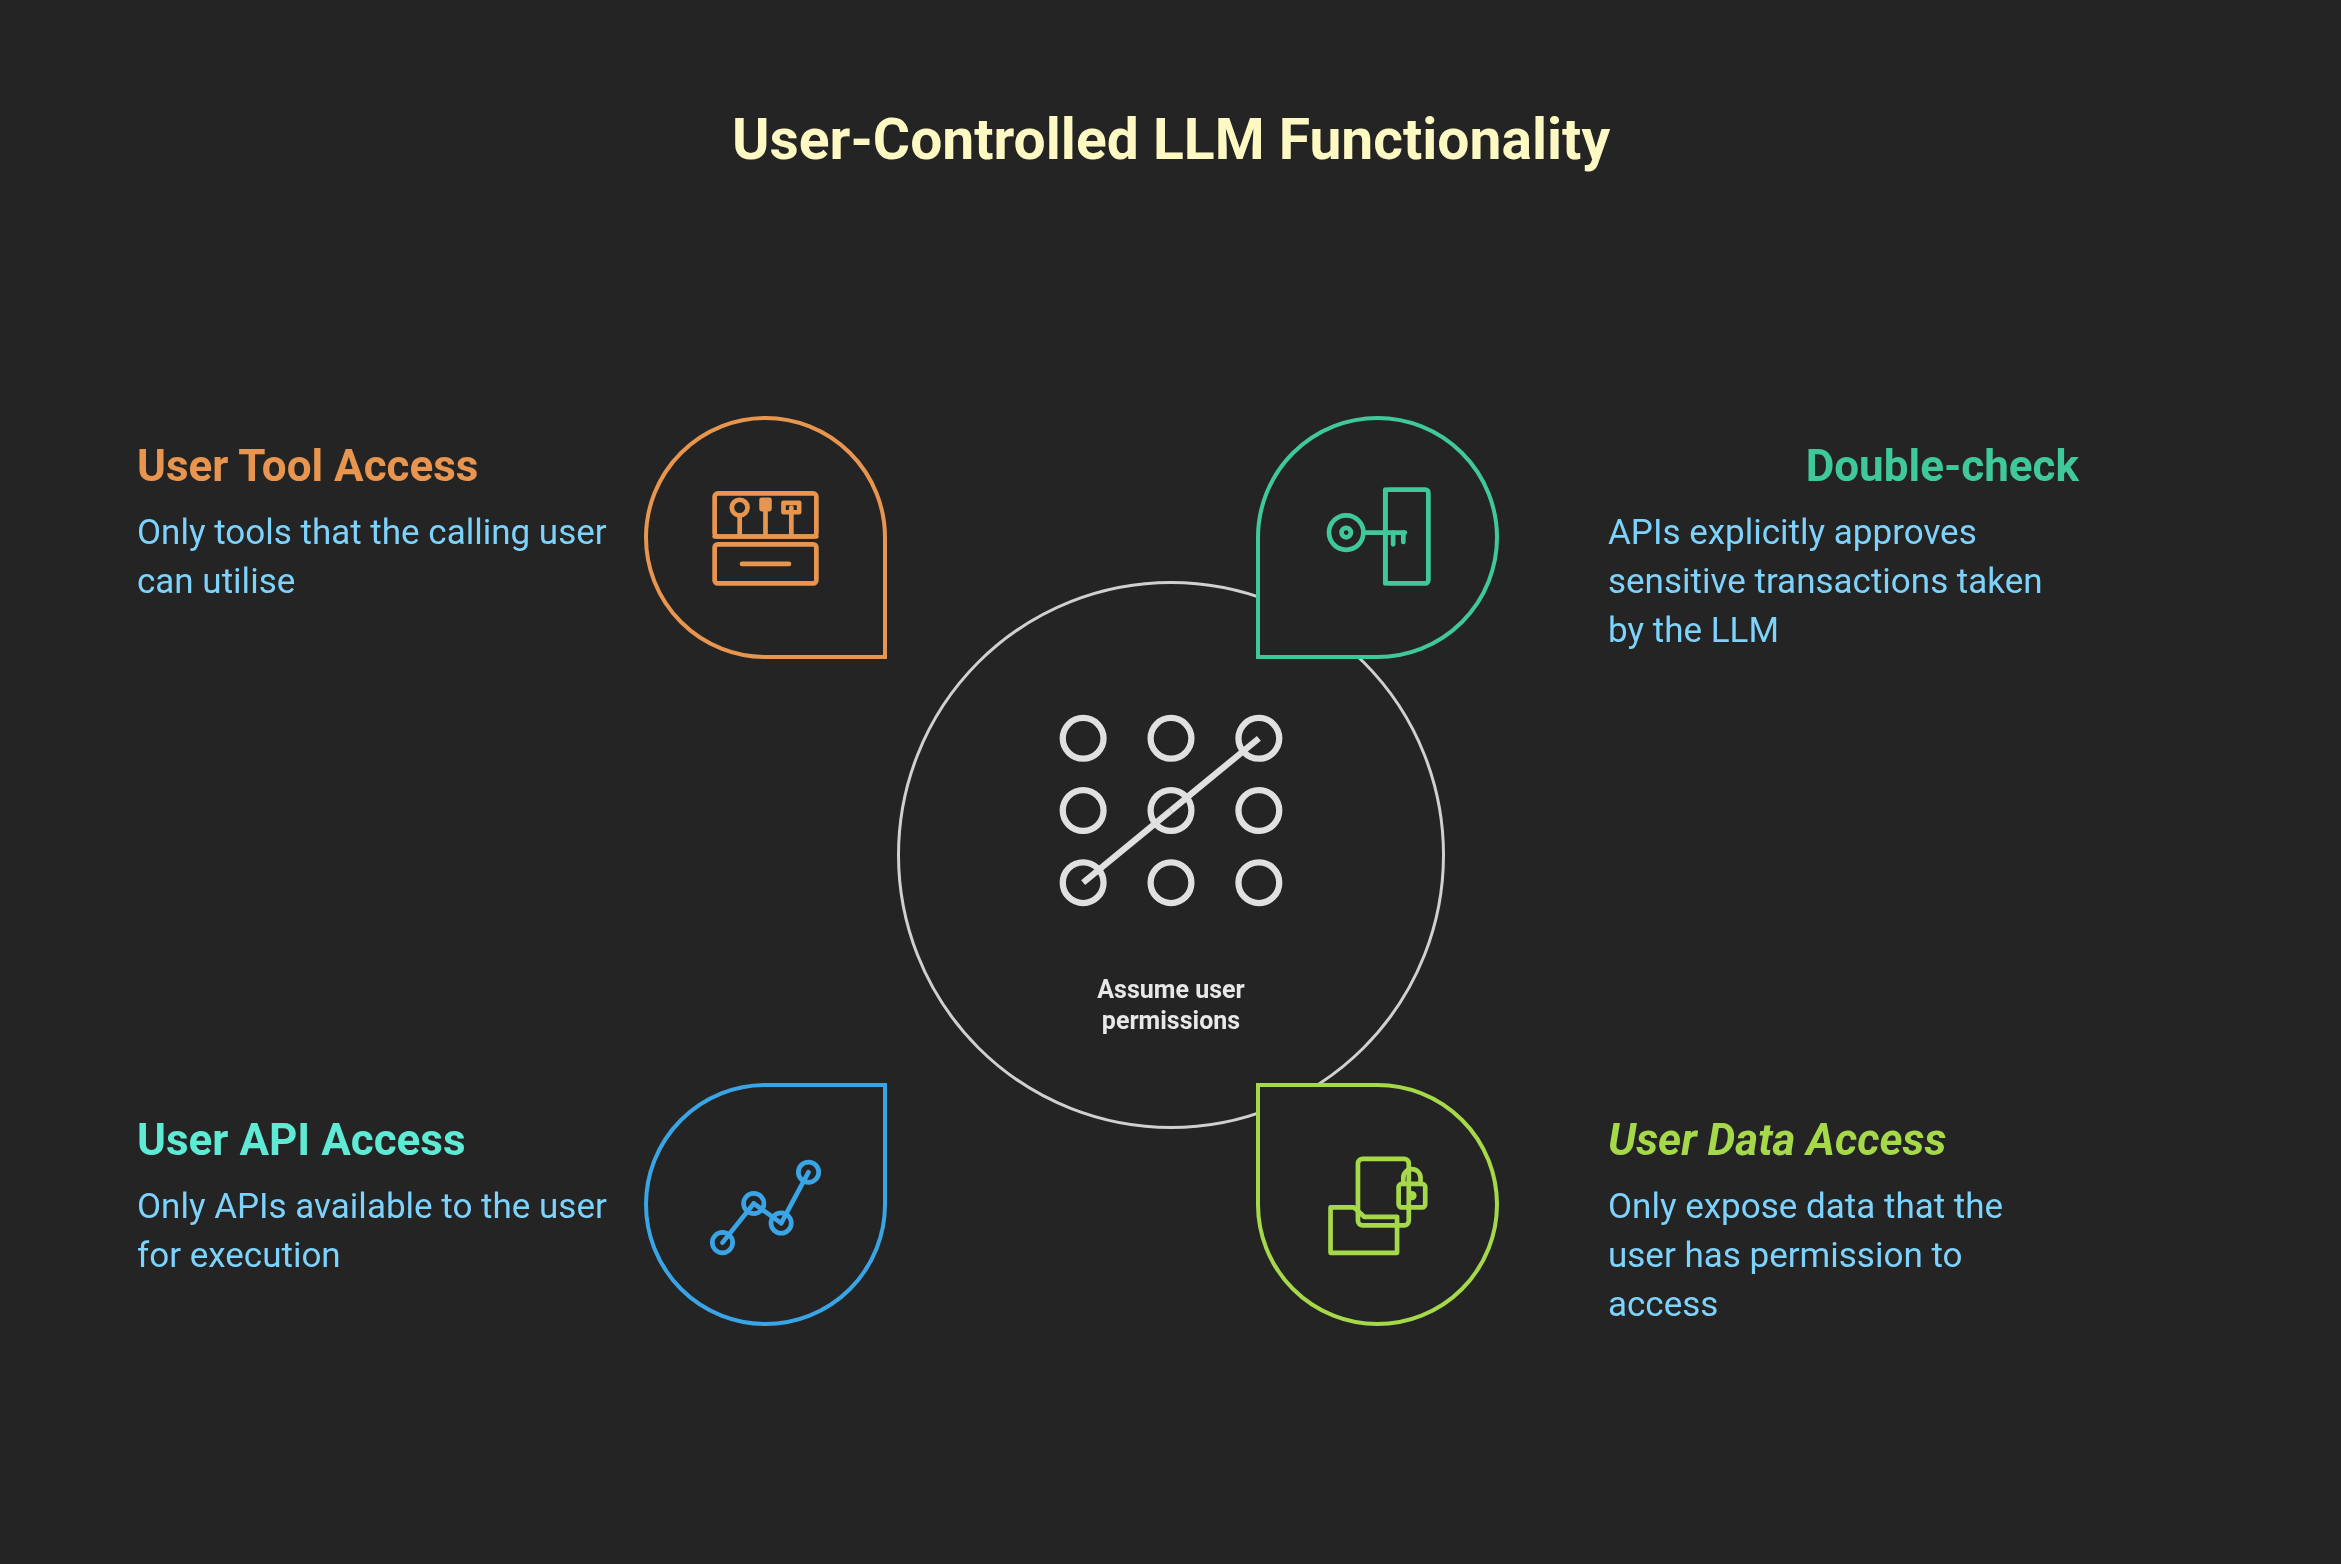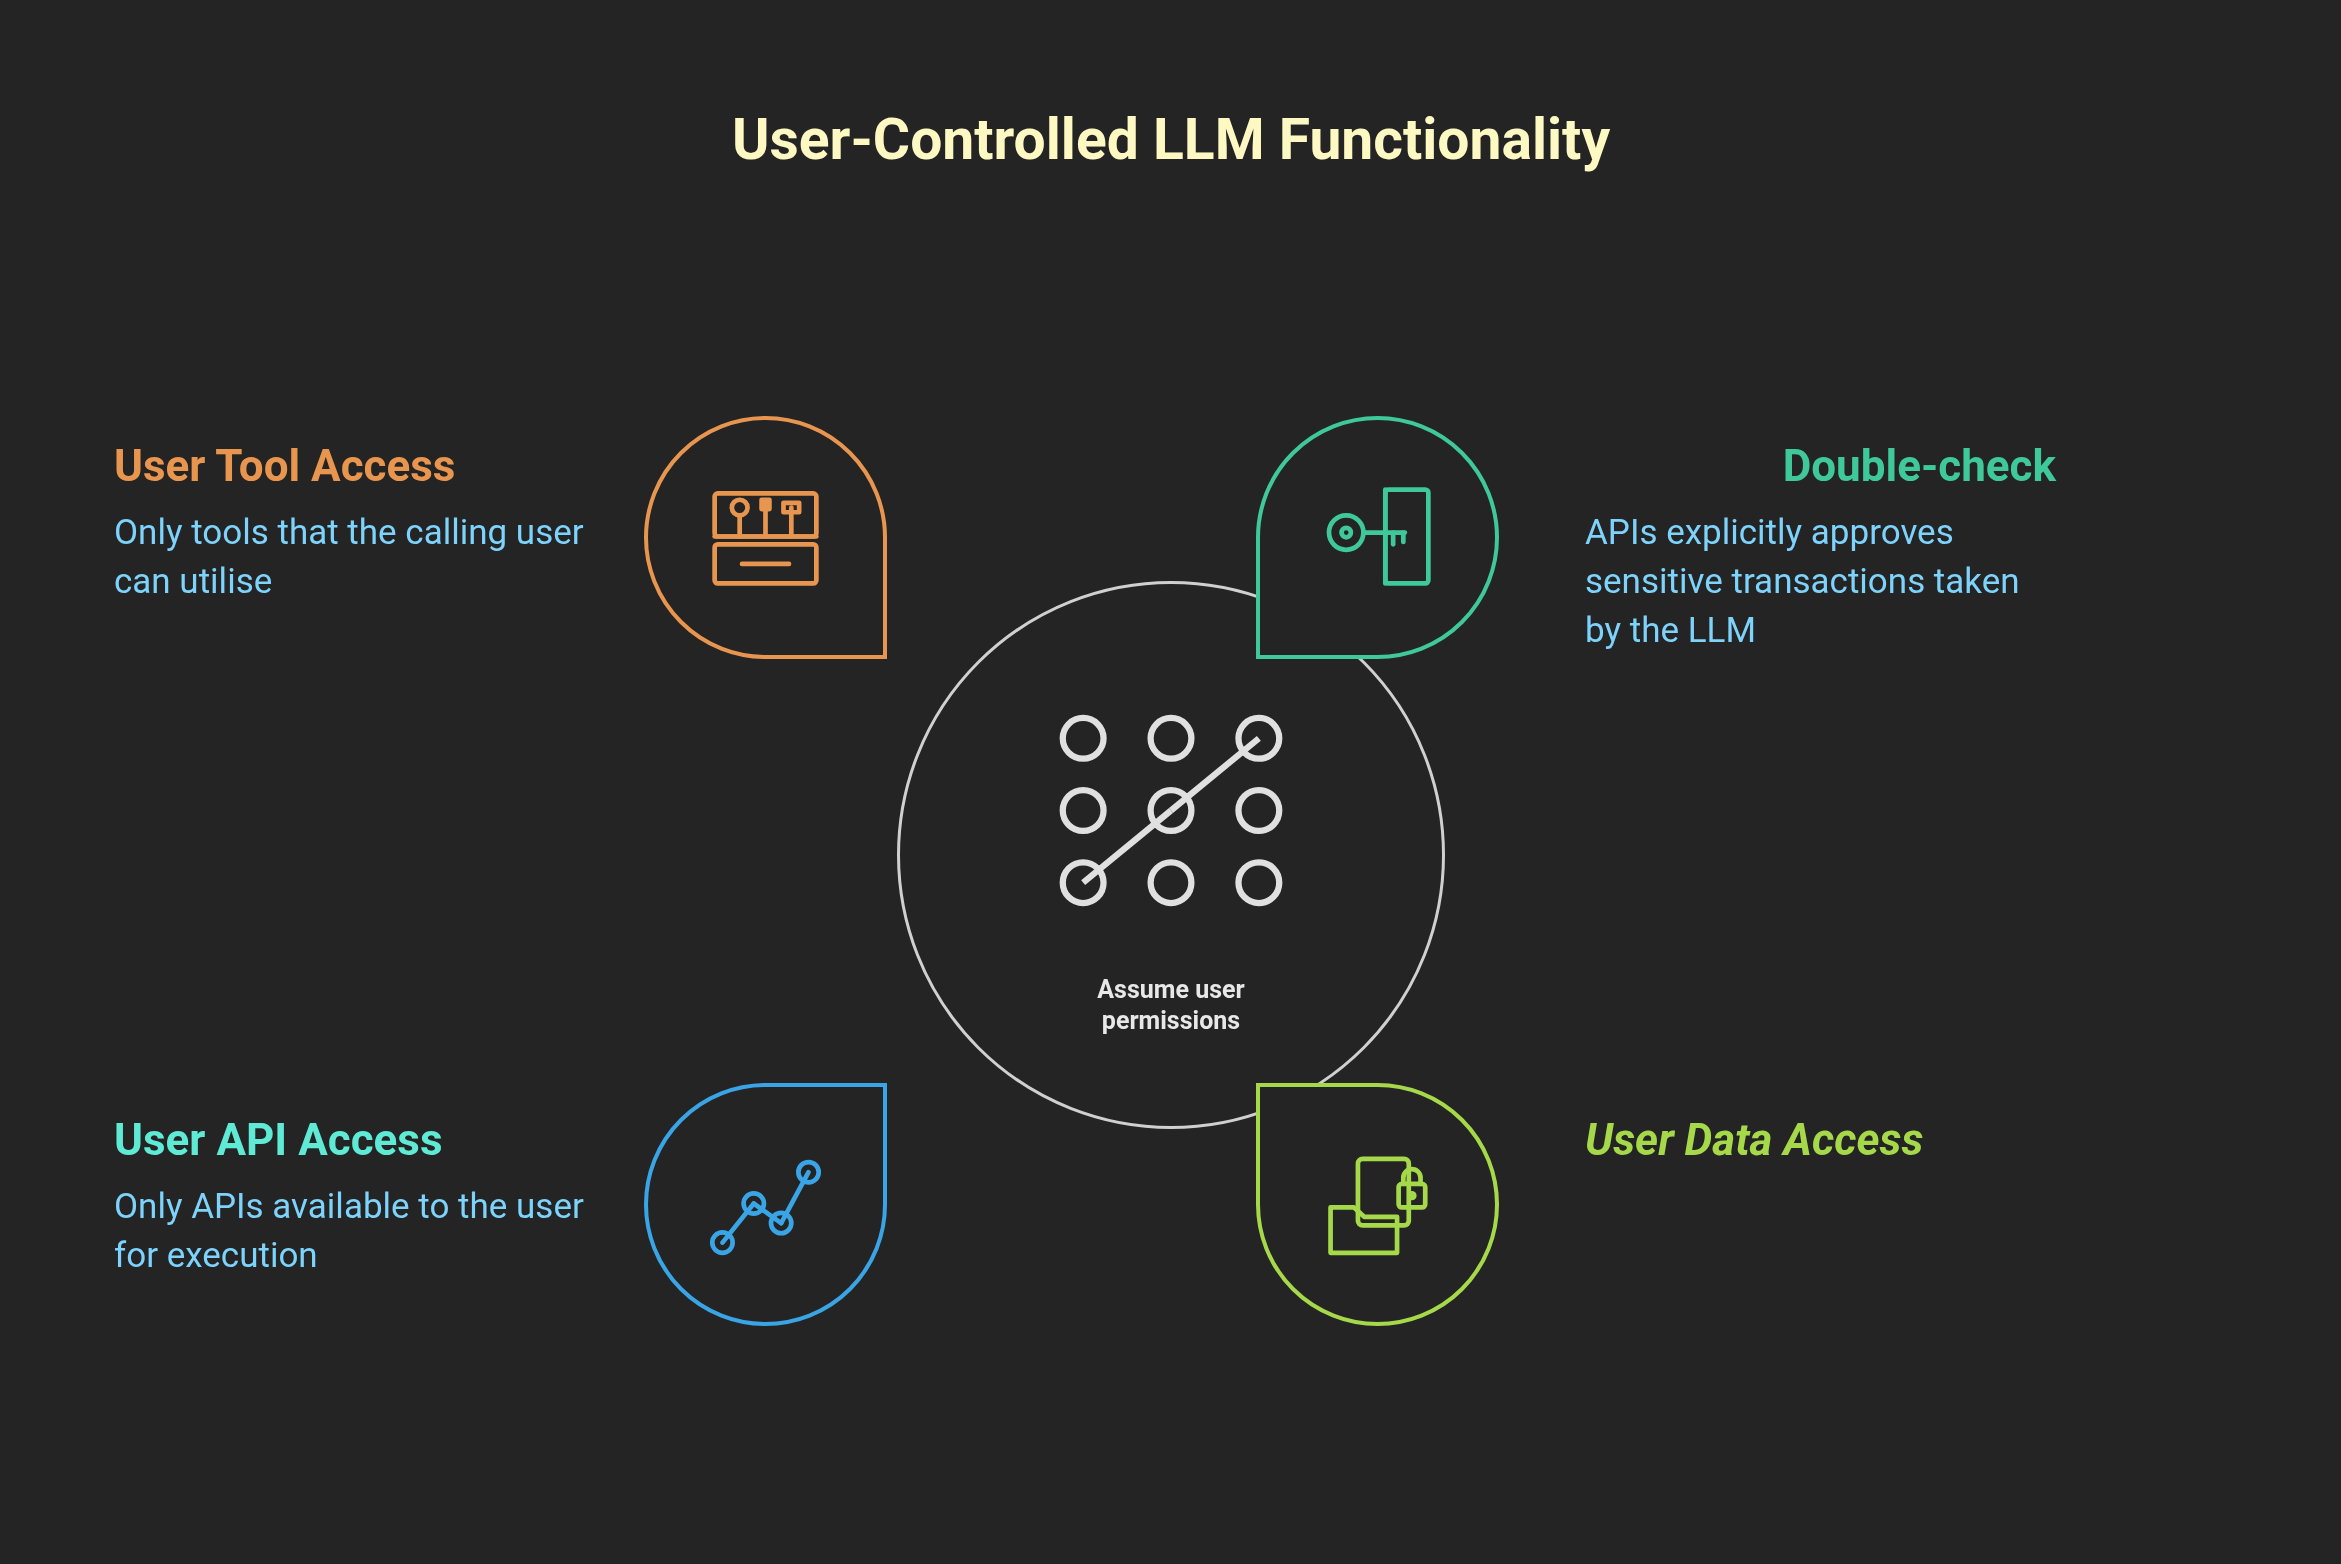--- a/index.html
+++ b/index.html
@@ -84,20 +84,21 @@
   
   .pos-tl { left: 644px;  top: 416px; }
   .pos-tr { left: 1256px; top: 416px; }
   .pos-bl { left: 644px;  top: 1083px; }
   .pos-br { left: 1256px; top: 1083px; }
 
   
   .label {
     position: absolute;
     width: 471px;
+    margin-left: 23px;
   }
   .label h2 {
     margin: 0 0 15.7px 0;
     font-size: 44px;
     font-weight: 700;
   }
   .label p {
     margin: 0;
     font-size: 35px;
     line-height: 1.4;
@@ -235,16 +236,17 @@
 
           <rect x="112" y="60" width="34" height="30" rx="4"></rect>
           <path d="M118 60 v-8 a11 11 0 0 1 22 0 v8"></path>
           <circle cx="129" cy="75" r="3" fill="#a6d94a"></circle>
         </g>
       </svg>
     </span>
   </div>
   <div class="label right lbl-br">
     <h2 class="lime-text">User Data Access</h2>
+    <p>Only expose data that the user has permission to access</p>
   </div>
 
 </div>
 
 
 </body></html>

